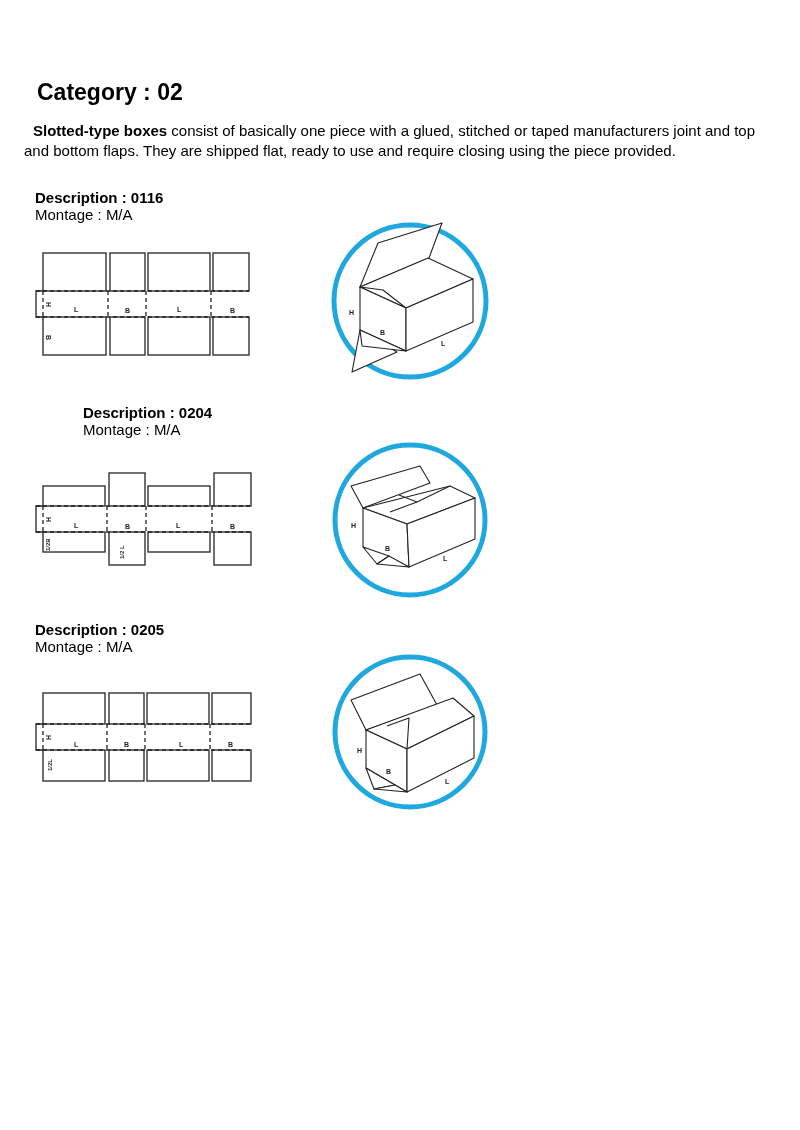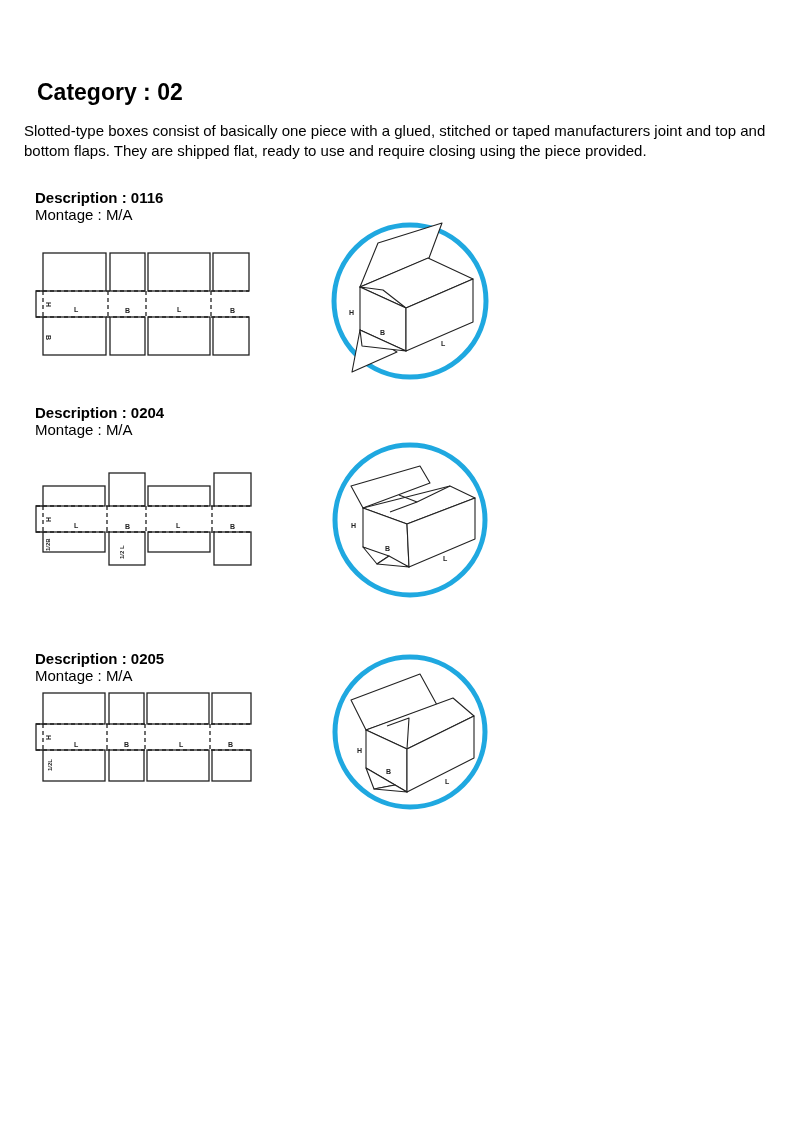--- a/index.html
+++ b/index.html
@@ -1,19 +1,19 @@
 <!DOCTYPE html>
 <html><head>
 <meta charset="utf-8">
 <style>
   html, body { margin: 0; padding: 0; background: #ffffff; }
   body { width: 800px; height: 1130px; position: relative; overflow: hidden; font-family: "Liberation Sans", sans-serif; color: #000; }
   .title { position: absolute; left: 33px; top: 75px; font-size: 23px; font-weight: bold; margin: 4px; }
   .intro { position: absolute; left: 24px; top: 121px; width: 760px; font-size: 15px; line-height: 20px; margin: 0; }
-  .intro b { font-weight: normal; }
+  .intro b { font-weight: bold; margin-left: 9px; }
   .desc-block { position: absolute; left: 35px; font-size: 15px; line-height: 17px; }
   .desc-title { font-weight: bold; }
   .flat { position: absolute; left: 30px; }
   .iso { position: absolute; left: 325px; }
   svg text { font-family: "Liberation Sans", sans-serif; font-weight: bold; }
   .page-num { position: absolute; left: 25px; top: 1135px; font-family: Liberation Mono, monospace; font-size: 11px; }
 </style>
 </head>
 <body>
 
@@ -76,21 +76,21 @@
     <polygon points="35,115 27,157 72,137"></polygon>
     <polygon points="35,115 37,131 81,136"></polygon>
   </g>
   <g font-size="7" fill="#222">
     <text x="24" y="100">H</text>
     <text x="55" y="120">B</text>
     <text x="116" y="131">L</text>
   </g>
 </svg>
 
-<div class="desc-block" style="top:404px;">
+<div class="desc-block" style="top:404px;margin-left:48px;">
   <div class="desc-title">Description : 0204</div>
   <div>Montage : M/A</div>
 </div>
 
 <svg class="flat" style="top:465px;" width="230" height="105" viewBox="0 0 230 105">
   <g fill="none" stroke="#222" stroke-width="1.3">
 
     <rect x="13" y="21" width="62" height="20"></rect>
     <rect x="79" y="8" width="36" height="33"></rect>
     <rect x="118" y="21" width="62" height="20"></rect>
@@ -140,21 +140,21 @@
     <polygon points="38,107 52,124 64,116"></polygon>
     <polygon points="52,124 84,127 64,116"></polygon>
   </g>
   <g font-size="7" fill="#222">
     <text x="26" y="88">H</text>
     <text x="60" y="111">B</text>
     <text x="118" y="121">L</text>
   </g>
 </svg>
 
-<div class="desc-block" style="top:650px;">
+<div class="desc-block" style="top:621px;">
   <div class="desc-title">Description : 0205</div>
   <div>Montage : M/A</div>
 </div>
 
 <svg class="flat" style="top:685px;" width="230" height="100" viewBox="0 0 230 100">
   <g fill="none" stroke="#222" stroke-width="1.3">
 
     <rect x="13" y="8" width="62" height="31"></rect>
     <rect x="79" y="8" width="35" height="31"></rect>
     <rect x="117" y="8" width="62" height="31"></rect>

